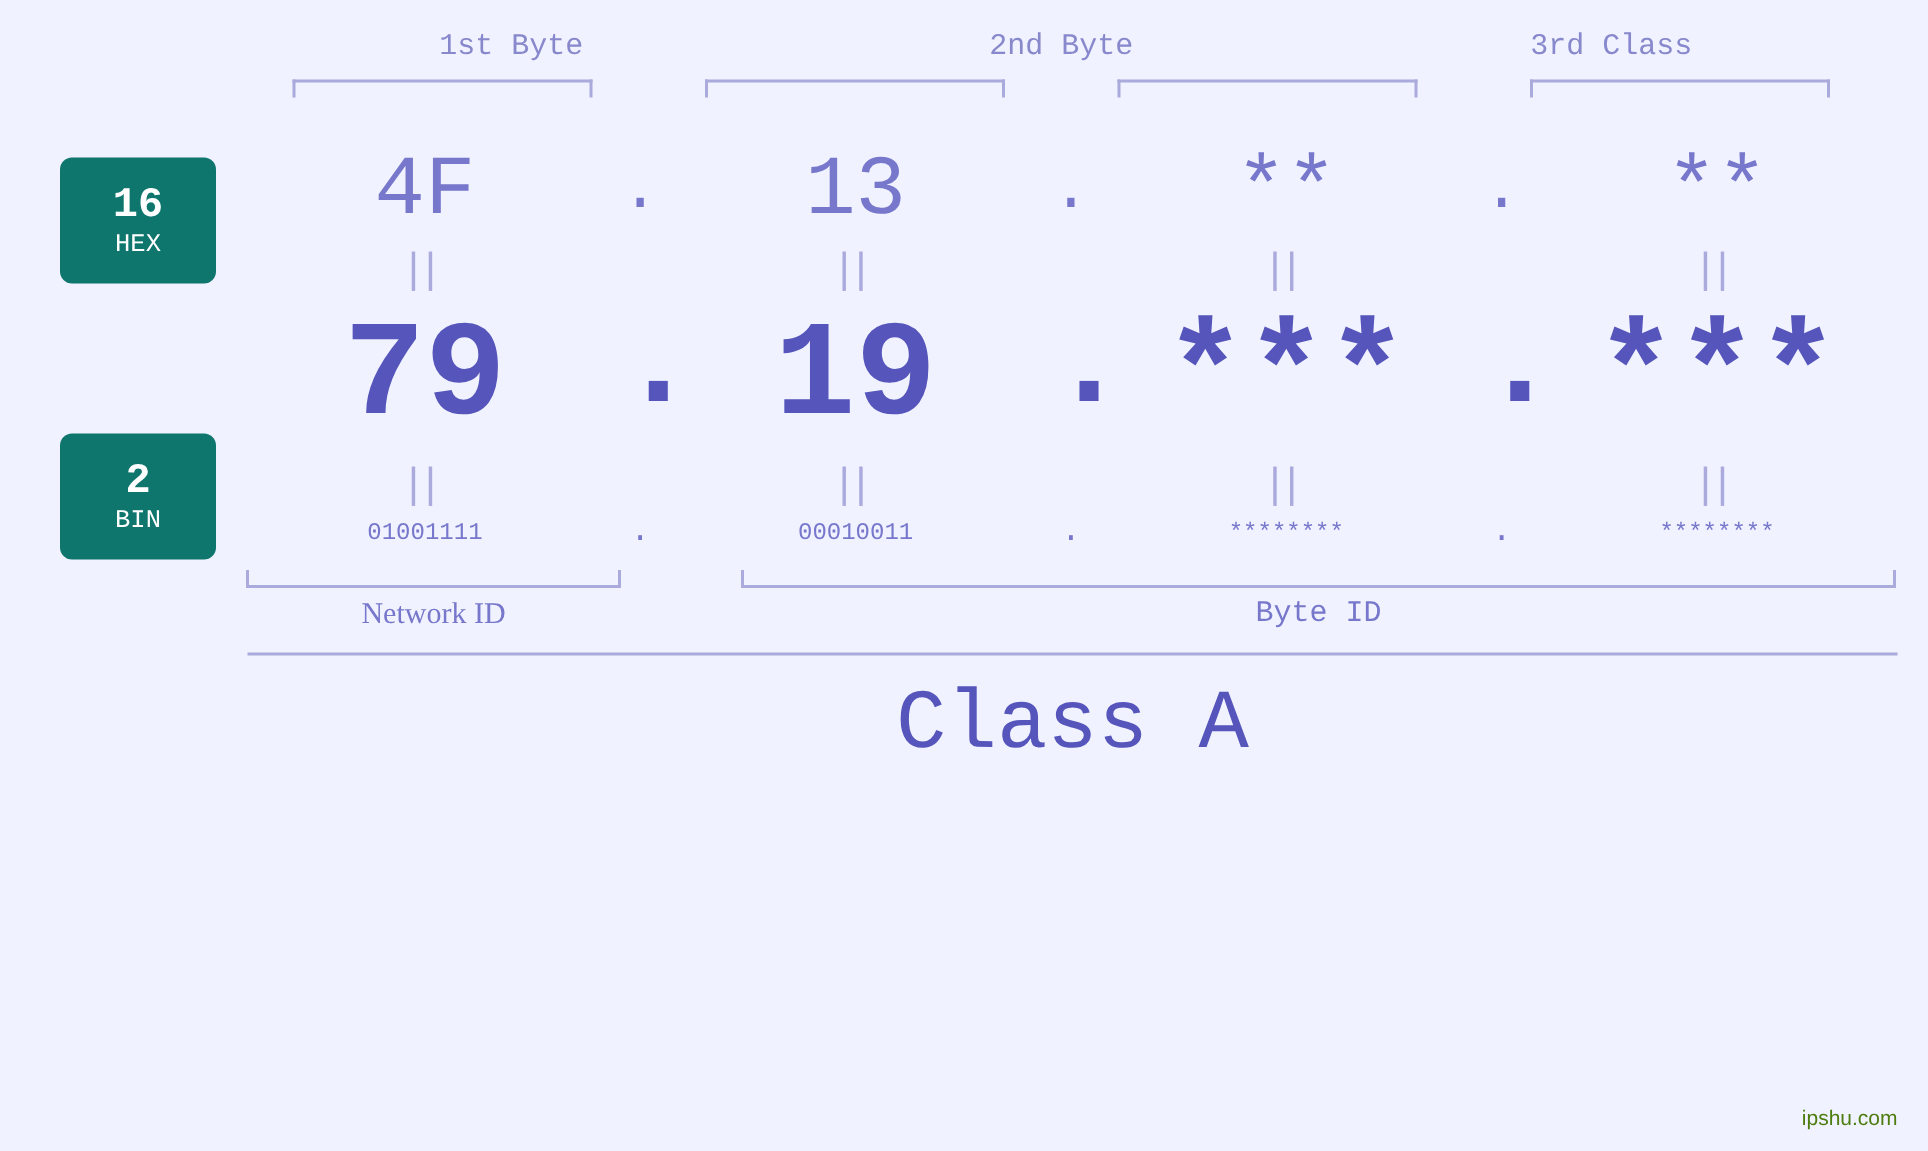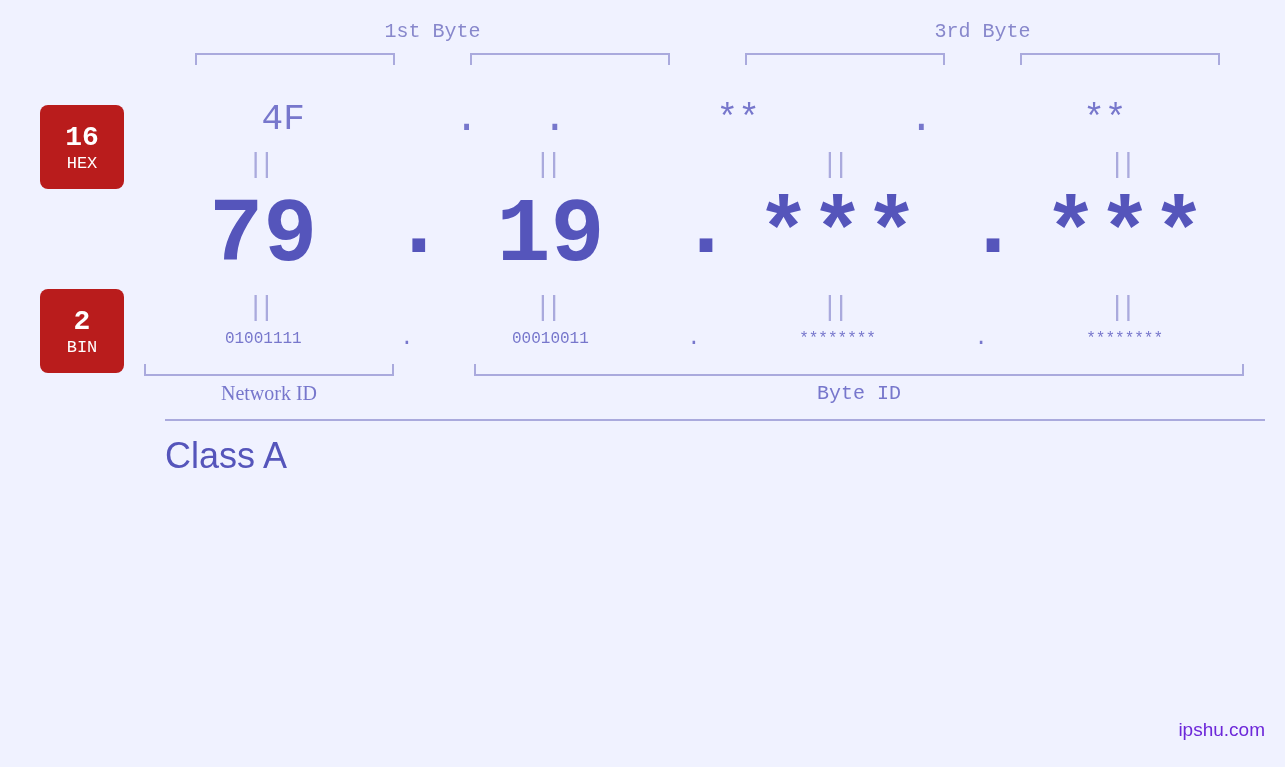--- a/index.html
+++ b/index.html
@@ -59,23 +59,23 @@
 
     .base-labels {
       display: flex;
       flex-direction: column;
       gap: 0px;
       margin-right: 20px;
       margin-top: 10px;
     }
 
     .base-badge {
-      width: 84px;
+      width: 104px;
       height: 84px;
-      background: #b91c1c;
+      background: #0f766e;
       border-radius: 8px;
       display: flex;
       flex-direction: column;
       align-items: center;
       justify-content: center;
       color: white;
       margin-bottom: 60px;
     }
 
     .base-badge .num {
@@ -109,21 +109,21 @@
       text-align: center;
     }
 
     .separator {
       width: 30px;
       text-align: center;
     }
 
     
     .hex-row .cell-value {
-      font-size: 36px;
+      font-size: 56px;
       color: #7777cc;
       font-family: 'Courier New', Courier, monospace;
     }
 
     .hex-row .dot {
       font-size: 42px;
       color: #7777cc;
     }
 
     
@@ -165,40 +165,41 @@
       letter-spacing: 4px;
     }
 
     .equals-sep {
       width: 30px;
     }
 
     
     .watermark {
       position: absolute;
-      bottom: 26px;
+      bottom: 14px;
       right: 20px;
-      font-size: 19px;
-      color: #6d28d9;
+      font-size: 14px;
+      color: #4d7c0f;
       font-family: Arial, sans-serif;
     }
 
     
     .masked {
       color: #9999cc;
     }
   </style>
 </head>
 <body>
 
 <div class="main-container">
 
   <div class="byte-headers">
     <div class="byte-header">1st Byte</div>
-    <div class="byte-header">3rd Byte</div>
+    <div class="byte-header">2nd Byte</div>
+    <div class="byte-header">3rd Class</div>
   </div>
 
   <div class="bracket-row">
     <div class="bracket"></div>
     <div class="bracket"></div>
     <div class="bracket"></div>
     <div class="bracket"></div>
   </div>
 
   <div style="display:flex; width:1245px; margin-left:40px;">
@@ -217,20 +218,23 @@
       </div>
     </div>
 
     <div class="rows-container">
 
       <div class="data-row hex-row" style="margin-top:10px;">
         <div class="cell">
           <span class="cell-value">4F</span>
         </div>
         <div class="separator dot" style="font-size:42px; color:#7777cc;">.</div>
+        <div class="cell">
+          <span class="cell-value">13</span>
+        </div>
         <div class="separator dot" style="font-size:42px; color:#7777cc;">.</div>
         <div class="cell">
           <span class="cell-value masked">**</span>
         </div>
         <div class="separator dot" style="font-size:42px; color:#7777cc;">.</div>
         <div class="cell">
           <span class="cell-value masked">**</span>
         </div>
       </div>
 
@@ -303,17 +307,17 @@
         <div style="width:250px; text-align:center; color:#7777cc; font-size:20px; font-family:Liberation Serif, serif;">Network ID</div>
         <div style="width:80px;"></div>
         <div style="flex:1; text-align:center; color:#7777cc; font-size:20px; font-family:'Courier New',Courier,monospace;">Byte ID</div>
       </div>
 
     </div>
   </div>
 
   <div style="width:1100px; height:2px; background:#aaaadd; margin-top:14px; margin-left:145px;"></div>
 
-  <div style="width:1100px; margin-left:145px; font-size:36px; color:#5555bb; font-family:Liberation Sans, sans-serif; margin-top:14px;">Class A</div>
+  <div style="text-align:center; width:1100px; margin-left:145px; font-size:56px; color:#5555bb; font-family:Liberation Mono, monospace; margin-top:14px;">Class A</div>
 
   <div class="watermark">ipshu.com</div>
 
 </div>
 
 </body></html>

